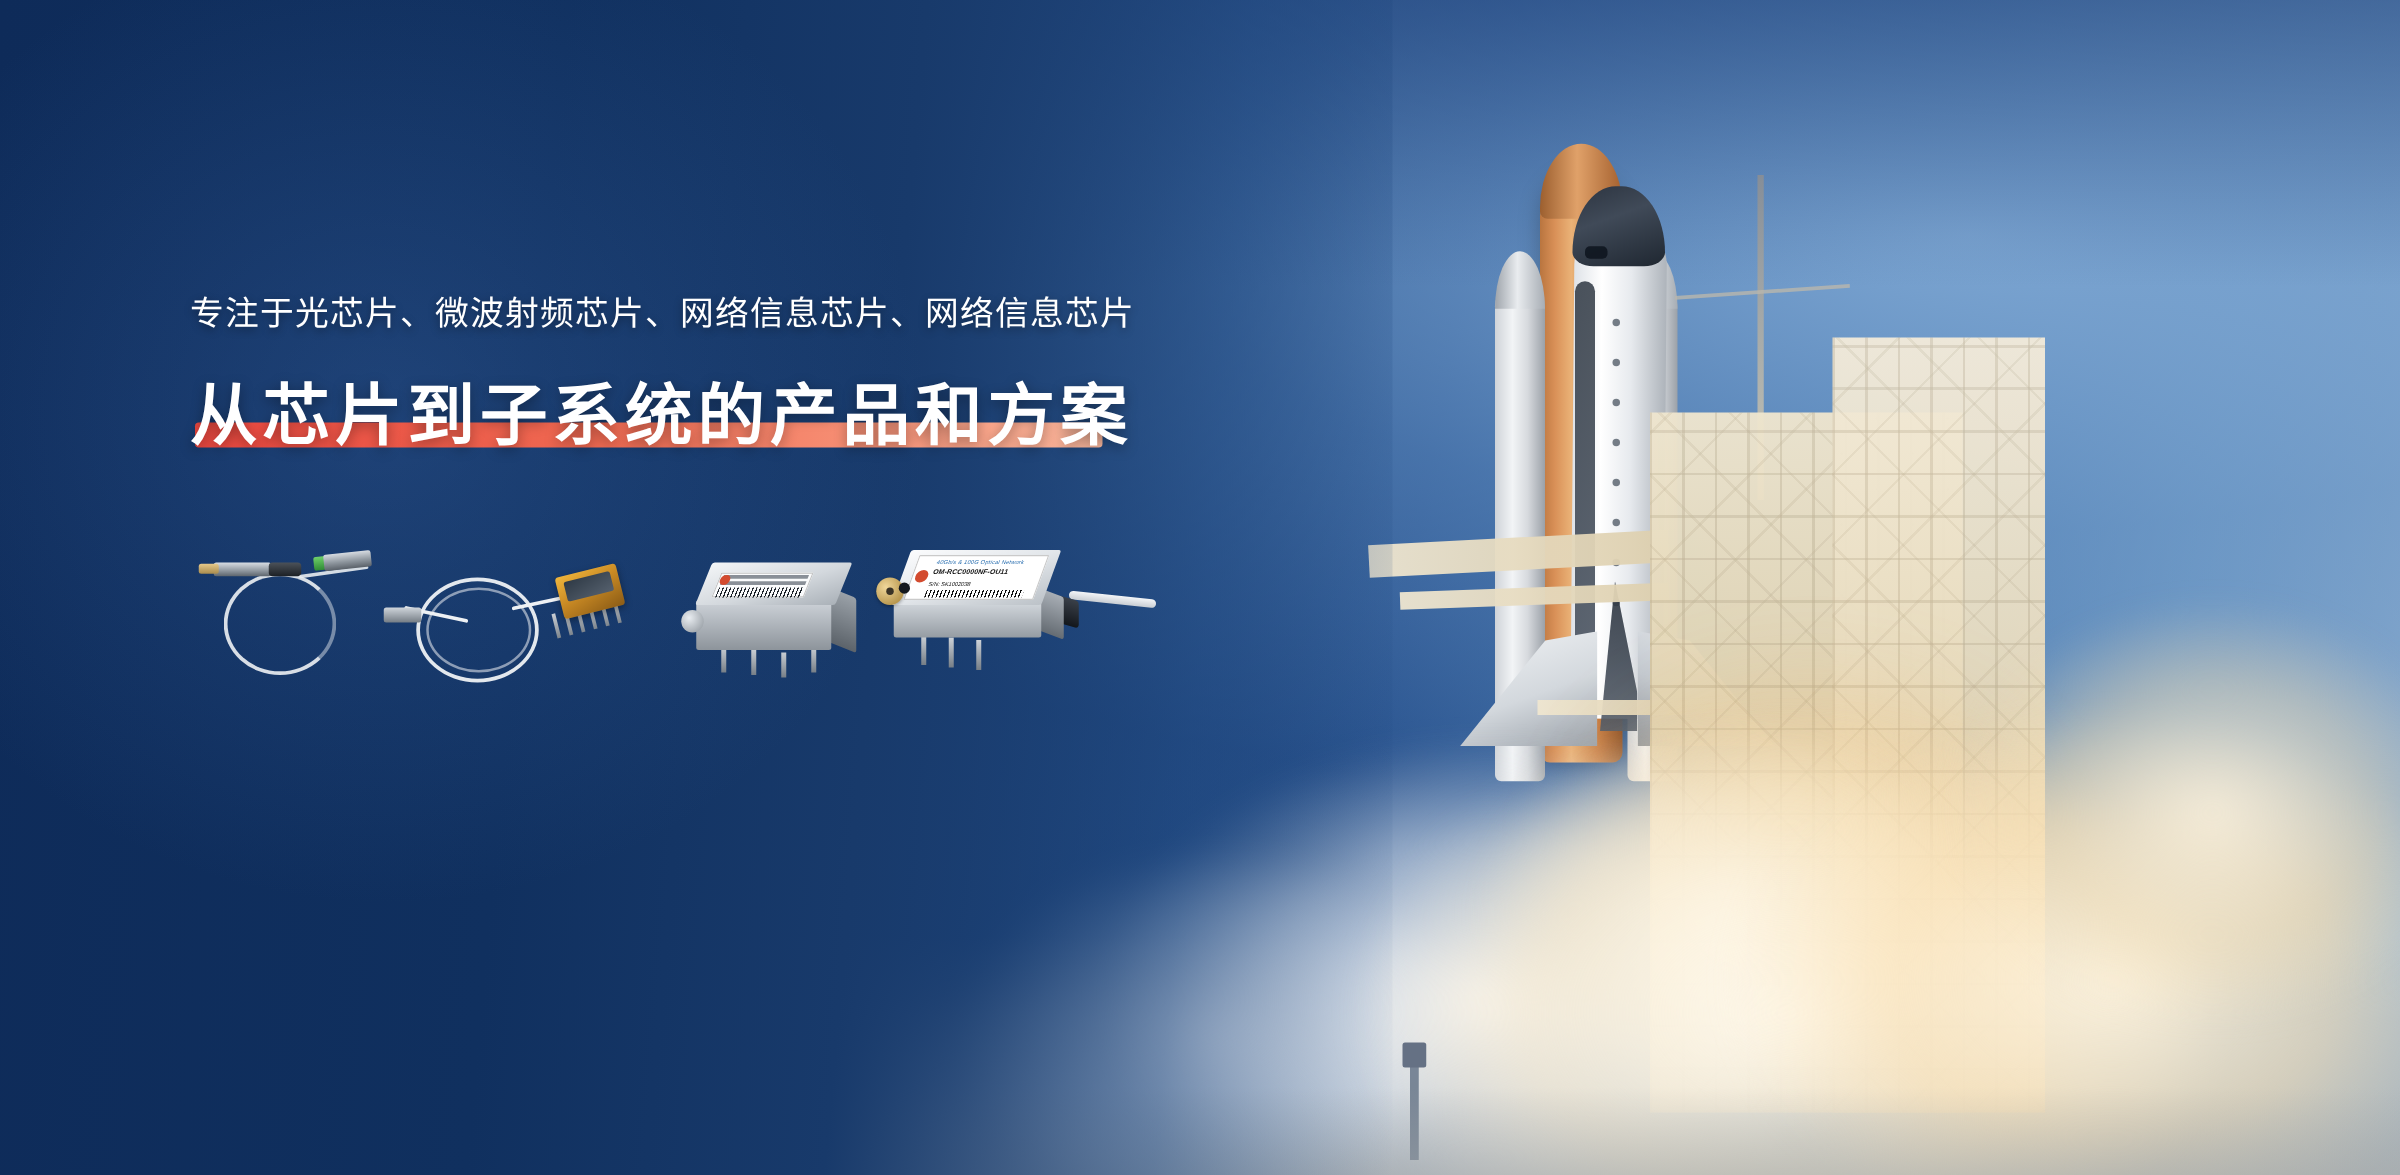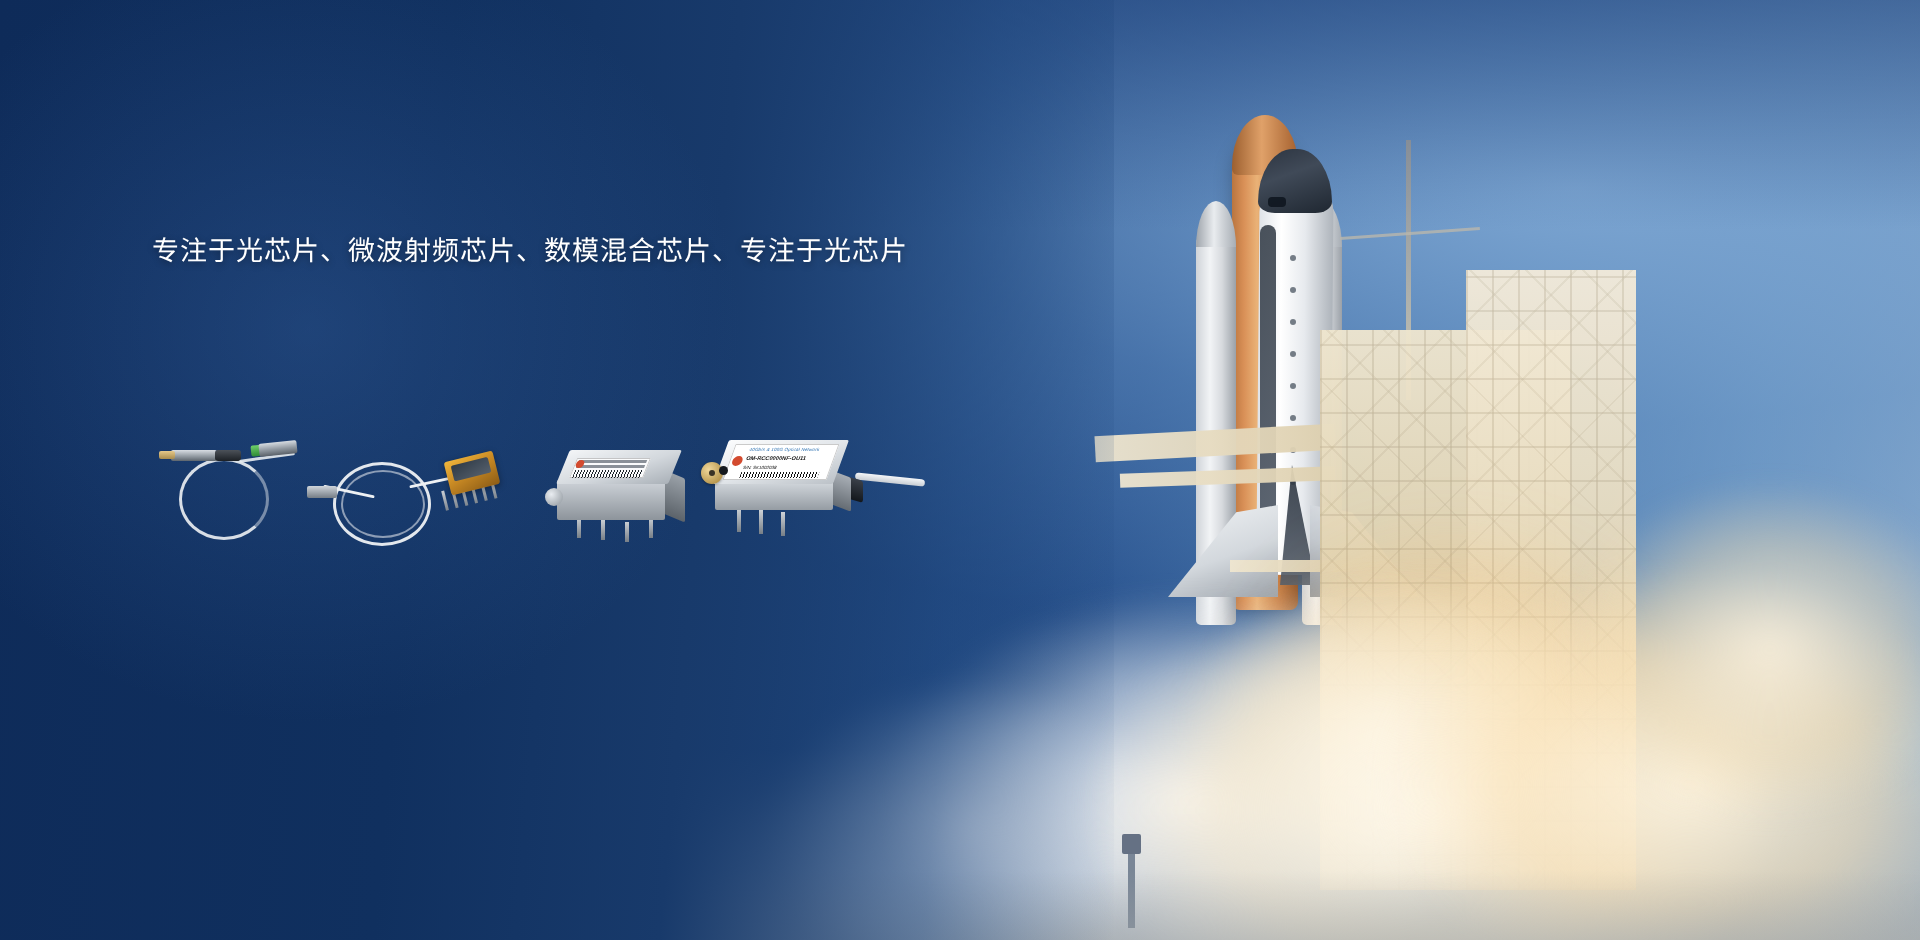--- a/index.html
+++ b/index.html
@@ -302,21 +302,25 @@
   <div class="smoke s2"></div>
   <div class="smoke s3"></div>
   <div class="smoke s6"></div>
   <div class="floodlight"></div>
   <div class="bottom-fade"></div>
 
   <div class="leftpanel"></div>
   <div class="leftpanel-sheen"></div>
 
   <div class="copy">
-    <div class="sub">专注于光芯片、微波射频芯片、数模混合芯片、专注于光芯片</div>
+    <div class="sub">专注于光芯片、微波射频芯片、网络信息芯片、网络信息芯片</div>
+    <div class="headline-wrap">
+      <div class="hl-bar"></div>
+      <div class="headline">从芯片到子系统的产品和方案</div>
+    </div>
   </div>
 
   <div class="products">
 
     <div class="prod p1">
       <div class="fiber-loop"></div>
       <div class="conn-body"></div>
       <div class="conn-tip"></div>
       <div class="conn-boot"></div>
       <div class="fiber-lead"></div>

